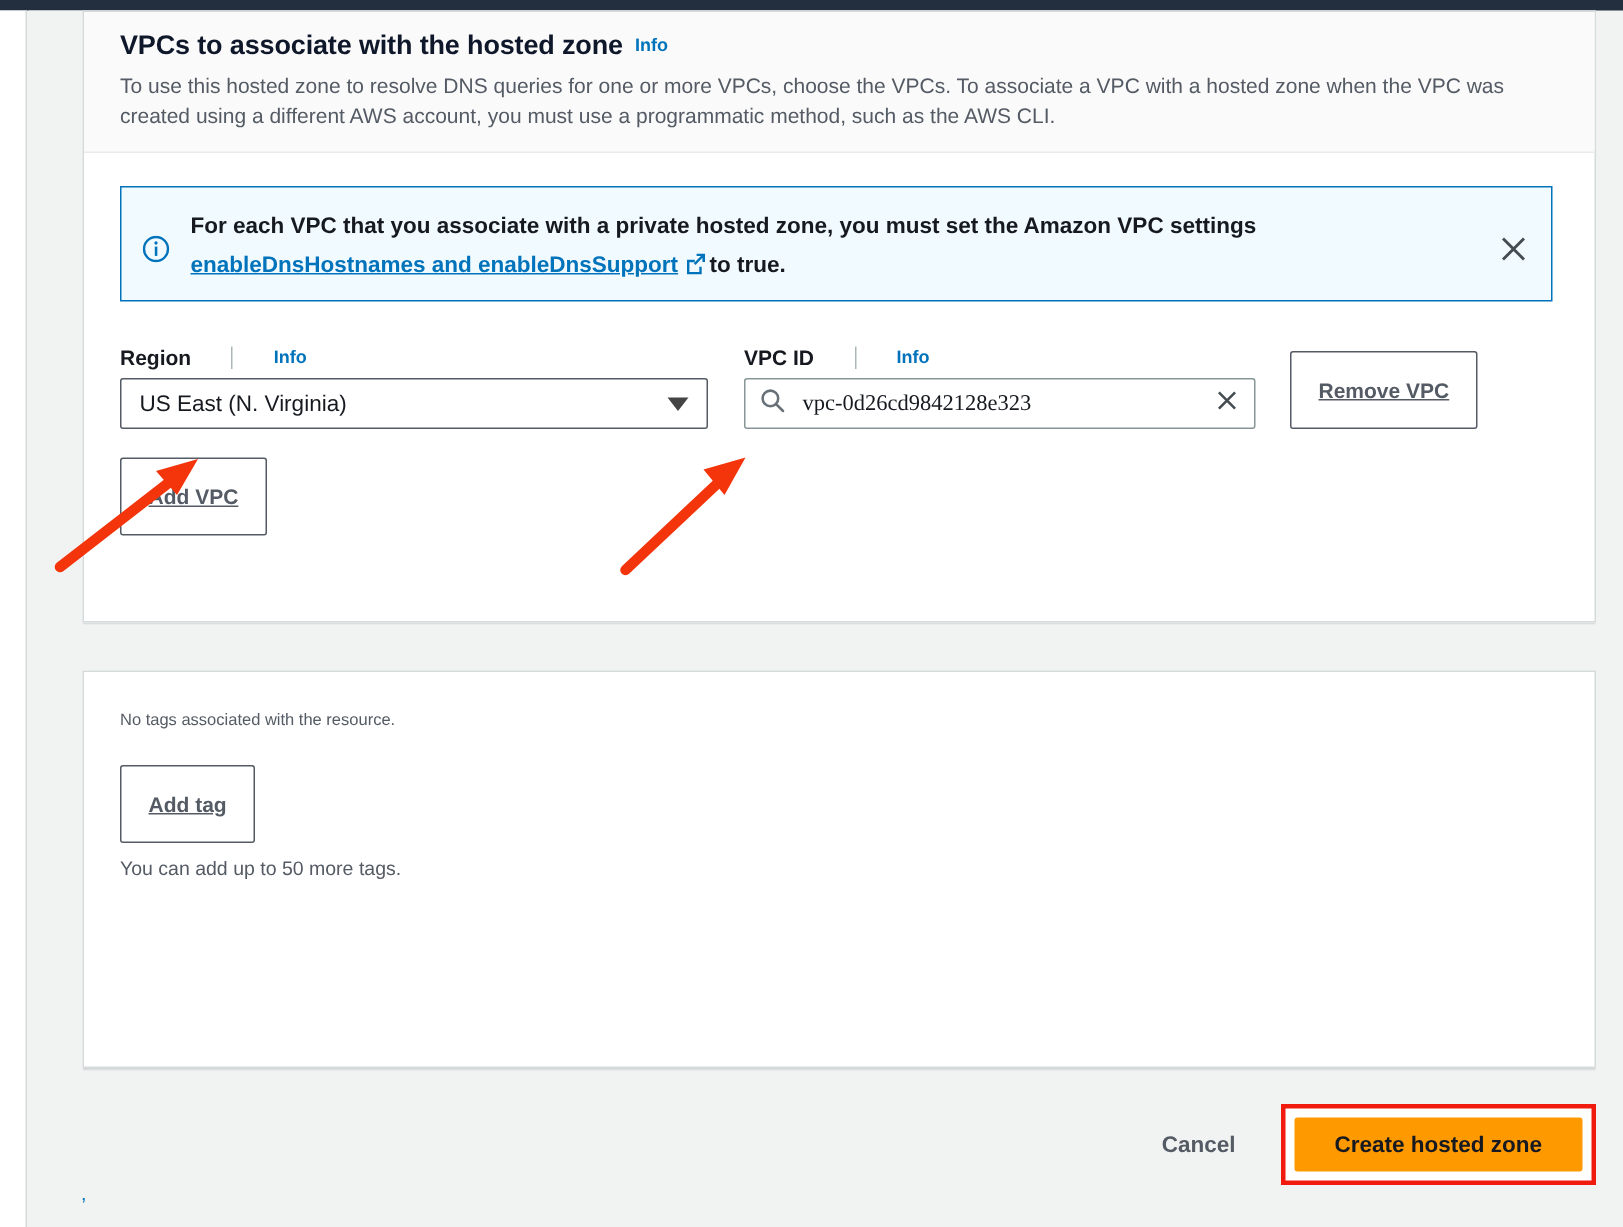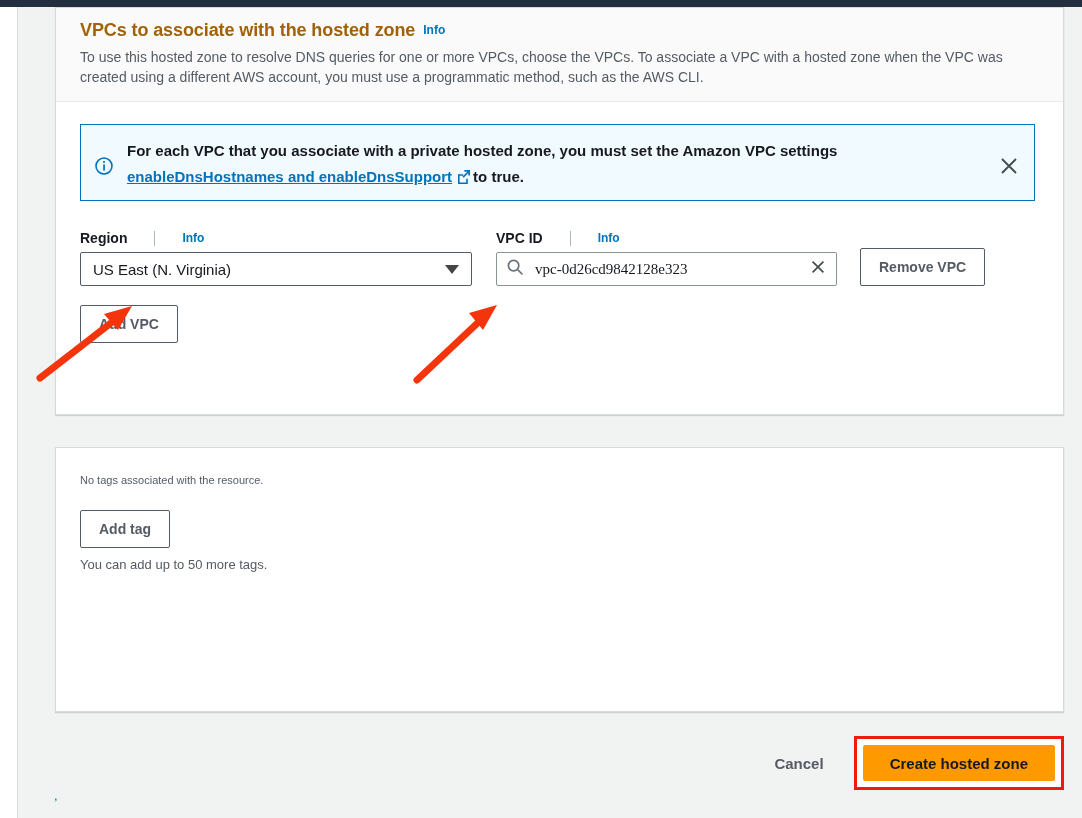--- a/index.html
+++ b/index.html
@@ -60,21 +60,21 @@
     box-shadow: 0 1px 1px 0 rgba(0,28,36,.15);
   }
   .panel-header {
     background: #fafafa;
     border-bottom: 1px solid #e9ebed;
     padding: 12px 24px 14px 24px;
   }
   .panel-title {
     font-size: 18px;
     font-weight: bold;
-    color: #a16207;
+    color: #0f172a;
     letter-spacing: -0.1px;
     display: inline;
     vertical-align: baseline;
   }
   .info-link {
     font-size: 12px;
     font-weight: bold;
     color: #0073bb;
     text-decoration: none;
     margin-left: 8px;
@@ -225,25 +225,26 @@
 
   
   .btn {
     border: 1px solid #545b64;
     border-radius: 2px;
     background: #ffffff;
     color: #545b64;
     font-size: 14px;
     font-weight: bold;
     font-family: "Liberation Sans", sans-serif;
-    height: 38px;
+    height: 52px;
     padding: 0 18px;
     cursor: pointer;
     box-sizing: border-box;
     white-space: nowrap;
+    text-decoration: underline;
   }
   .add-vpc-wrap { margin-top: 19px; }
 
   
   #tags-panel {
     position: absolute;
     top: 440px;
     left: 0;
     width: 1009px;
     height: 265px;

